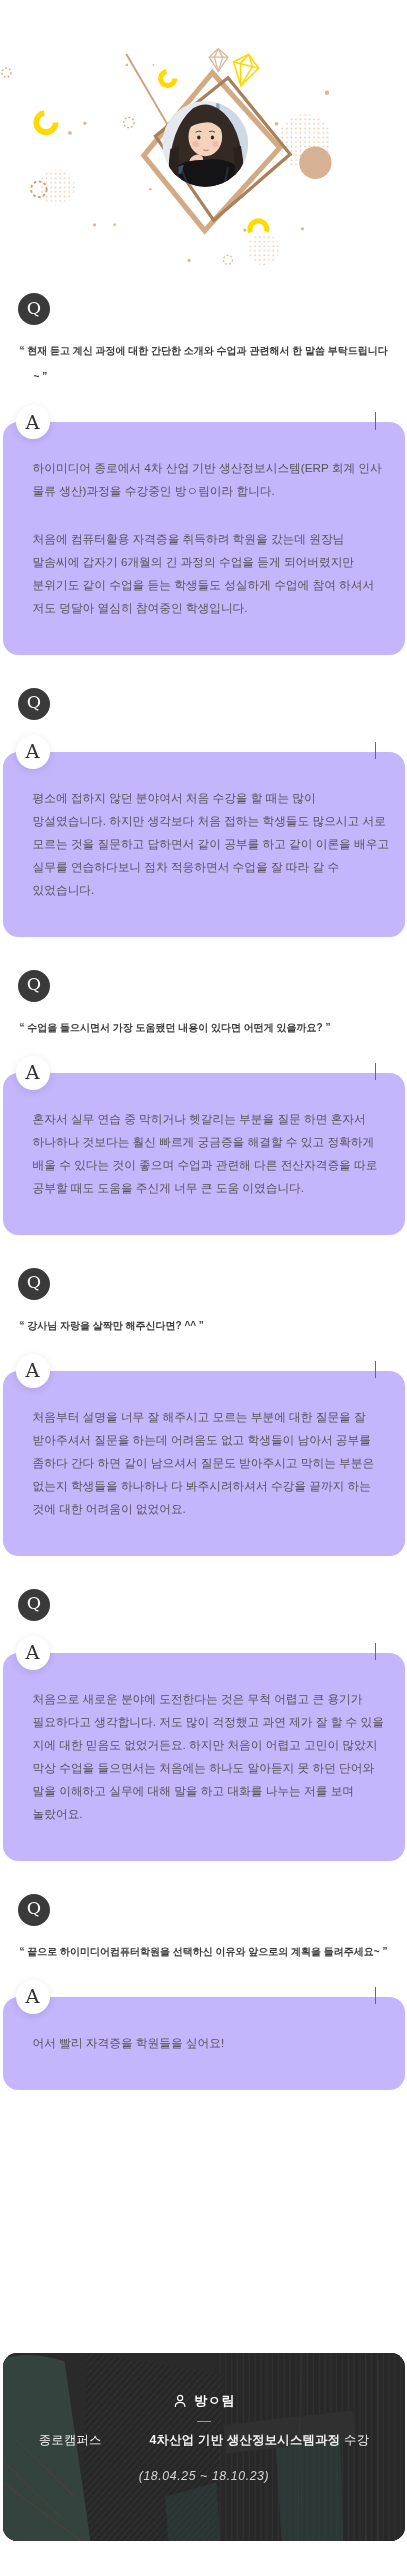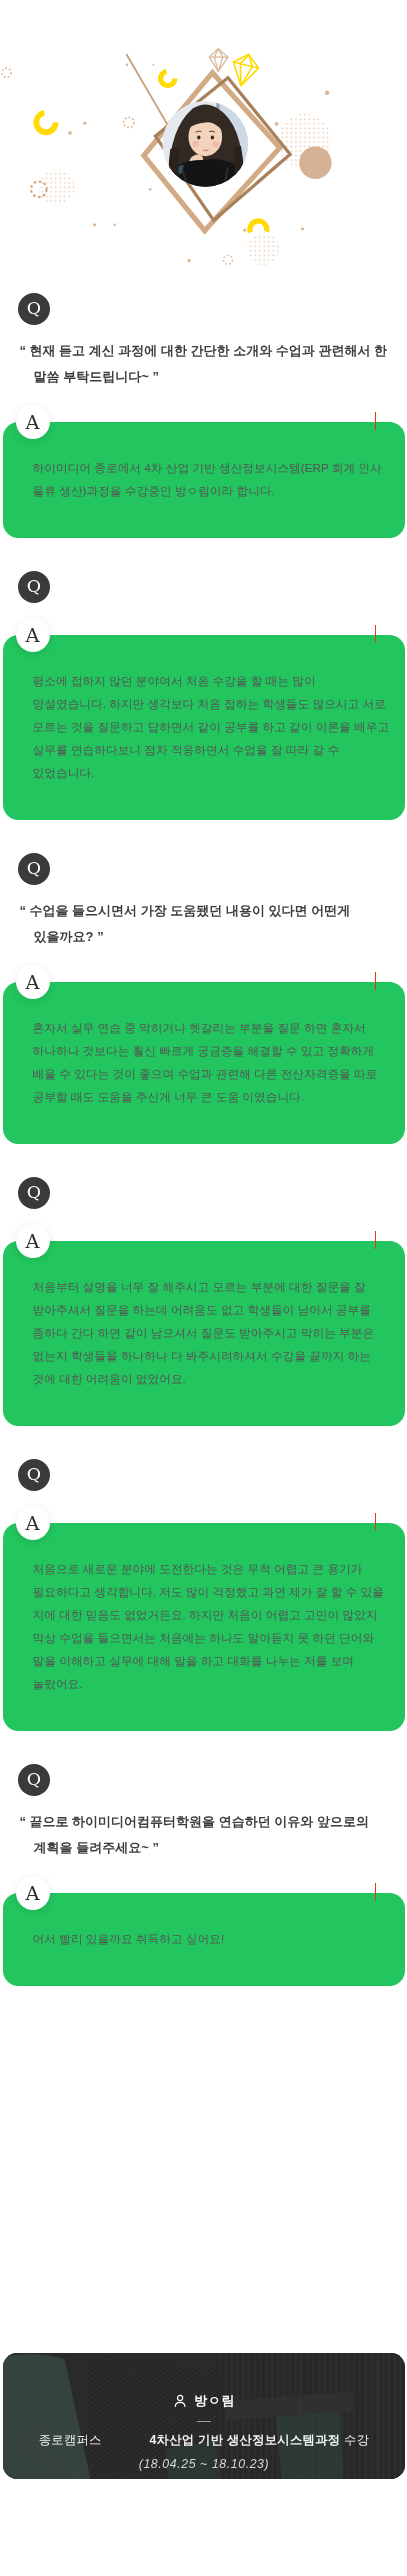--- a/index.html
+++ b/index.html
@@ -10,41 +10,41 @@
   .hero{position:relative;height:293px;}
   .hero svg{display:block;}
 
   
   .qa{margin-top:33px;}
   .qa.first{margin-top:0;}
   .q-badge{width:32px;height:32px;border-radius:50%;background:#3a3a3a;color:#fff;
     margin-left:18px;display:flex;align-items:center;justify-content:center;
     font-family:"DejaVu Serif",serif;font-size:17.5px;line-height:1;padding-bottom:1.3px;box-sizing:border-box;}
   .question{margin:13px 19.4px 0 19.4px;padding-left:14.2px;text-indent:-14.2px;
-    font-weight:bold;font-size:13px;line-height:26px;color:#3d3d3d;word-break:keep-all;}
+    font-weight:bold;font-size:10px;line-height:26px;color:#3d3d3d;word-break:keep-all;}
   .answer{position:relative;margin:32px 2.6px 0 2.6px;}
   .a-badge{position:absolute;top:-17px;left:13px;width:34px;height:34px;border-radius:50%;
     background:#ffffff;box-shadow:0 1.9px 9px rgba(0,0,0,0.10);color:#2f2f2f;
     font-family:"DejaVu Serif",serif;font-size:19.4px;display:flex;align-items:center;justify-content:center;z-index:2;}
   .red-tick{position:absolute;top:-9.7px;right:29px;width:1.9px;height:17.5px;background:#e8380d;z-index:2;}
-  .a-box{background:#22c55e;border-radius:15.5px;padding:34px 16px 36px 30px;}
+  .a-box{background:#c4b5fd;border-radius:15.5px;padding:34px 16px 36px 30px;}
   .a-box p{margin:0;font-size:11.7px;line-height:23px;color:#555555;word-break:keep-all;}
   .a-box p.gap{margin-top:24.6px;}
 
   
-  .footer{position:absolute;top:2353px;left:3.2px;right:3.2px;height:126px;border-radius:14.2px;
+  .footer{position:absolute;top:2353px;left:3.2px;right:3.2px;height:188px;border-radius:14.2px;
     background:#2a2b2a;overflow:hidden;z-index:5;}
   .footer-bg{position:absolute;top:0;left:0;width:100%;height:100%;}
   .footer-content{position:relative;z-index:2;text-align:center;color:#fff;padding-top:39px;}
   .name-row{display:flex;justify-content:center;align-items:center;gap:7.1px;
     font-size:13px;font-weight:bold;letter-spacing:0.6px;}
   .divider{width:14.2px;height:1.3px;background:#9a9a9a;margin:11px auto 9.7px auto;}
   .course{font-size:12.3px;color:#f1f1f1;font-weight:300;letter-spacing:0.3px;}
   .course b{font-weight:700;margin-left:44px;}
-  .period{margin-top:8px;font-style:italic;font-size:12.3px;color:#d6d6d6;letter-spacing:0.6px;}
+  .period{margin-top:20px;font-style:italic;font-size:12.3px;color:#d6d6d6;letter-spacing:0.6px;}
 </style>
 </head>
 <body>
 
 <div class="page">
 
   <div class="hero">
     <svg width="408" height="293" viewBox="0 0 630 452">
       <defs>
         <pattern id="ht" width="7" height="7" patternUnits="userSpaceOnUse">
@@ -138,20 +138,21 @@
   </div>
 
   <section class="qa first">
     <div class="q-badge">Q</div>
     <p class="question">“ 현재 듣고 계신 과정에 대한 간단한 소개와 수업과 관련해서 한 말씀 부탁드립니다~ ”</p>
     <div class="answer">
       <div class="a-badge">A</div>
       <span class="red-tick"></span>
       <div class="a-box">
         <p>하이미디어 종로에서 4차 산업 기반 생산정보시스템(ERP 회계 인사 물류 생산)과정을 수강중인 방ㅇ림이라 합니다.</p>
+        <p class="gap">처음에 컴퓨터활용 자격증을 취득하려 학원을 갔는데 원장님 말솜씨에 갑자기 6개월의 긴 과정의 수업을 듣게 되어버렸지만 분위기도 같이 수업을 듣는 학생들도 성실하게 수업에 참여 하셔서 저도 덩달아 열심히 참여중인 학생입니다.</p>
       </div>
     </div>
   </section>
 
   <section class="qa">
     <div class="q-badge">Q</div>
     <div class="answer">
       <div class="a-badge">A</div>
       <span class="red-tick"></span>
       <div class="a-box">
@@ -167,20 +168,21 @@
       <div class="a-badge">A</div>
       <span class="red-tick"></span>
       <div class="a-box">
         <p>혼자서 실무 연습 중 막히거나 헷갈리는 부분을 질문 하면 혼자서 하나하나 것보다는 훨신 빠르게 궁금증을 해결할 수 있고 정확하게 배울 수 있다는 것이 좋으며 수업과 관련해 다른 전산자격증을 따로 공부할 때도 도움을 주신게 너무 큰 도움 이였습니다.</p>
       </div>
     </div>
   </section>
 
   <section class="qa">
     <div class="q-badge">Q</div>
+    <p class="question">“ 강사님 자랑을 살짝만 해주신다면? ^^ ”</p>
     <div class="answer">
       <div class="a-badge">A</div>
       <span class="red-tick"></span>
       <div class="a-box">
         <p>처음부터 설명을 너무 잘 해주시고 모르는 부분에 대한 질문을 잘 받아주셔서 질문을 하는데 어려움도 없고 학생들이 남아서 공부를 좀하다 간다 하면 같이 남으셔서 질문도 받아주시고 막히는 부분은 없는지 학생들을 하나하나 다 봐주시려하셔서 수강을 끝까지 하는 것에 대한 어려움이 없었어요.</p>
       </div>
     </div>
   </section>
 
   <section class="qa">
@@ -189,26 +191,26 @@
       <div class="a-badge">A</div>
       <span class="red-tick"></span>
       <div class="a-box">
         <p>처음으로 새로운 분야에 도전한다는 것은 무척 어렵고 큰 용기가 필요하다고 생각합니다. 저도 많이 걱정했고 과연 제가 잘 할 수 있을 지에 대한 믿음도 없었거든요. 하지만 처음이 어렵고 고민이 많았지 막상 수업을 들으면서는 처음에는 하나도 알아듣지 못 하던 단어와 말을 이해하고 실무에 대해 말을 하고 대화를 나누는 저를 보며 놀랐어요.</p>
       </div>
     </div>
   </section>
 
   <section class="qa">
     <div class="q-badge">Q</div>
-    <p class="question">“ 끝으로 하이미디어컴퓨터학원을 연습하던 이유와 앞으로의 계획을 들려주세요~ ”</p>
-    <div class="answer">
-      <div class="a-badge">A</div>
-      <span class="red-tick"></span>
-      <div class="a-box">
-        <p>어서 빨리 있을까요 취득하고 싶어요!</p>
+    <p class="question">“ 끝으로 하이미디어컴퓨터학원을 선택하신 이유와 앞으로의 계획을 들려주세요~ ”</p>
+    <div class="answer">
+      <div class="a-badge">A</div>
+      <span class="red-tick"></span>
+      <div class="a-box">
+        <p>어서 빨리 자격증을 학원들을 싶어요!</p>
       </div>
     </div>
   </section>
 
   <div class="footer">
     <svg class="footer-bg" width="401" height="170" viewBox="0 0 620 262" preserveAspectRatio="none">
       <defs>
         <pattern id="pv" width="9" height="9" patternUnits="userSpaceOnUse">
           <rect width="9" height="9" fill="#282828"></rect>
           <line x1="2" y1="0" x2="2" y2="9" stroke="#343434" stroke-width="1.5"></line>

